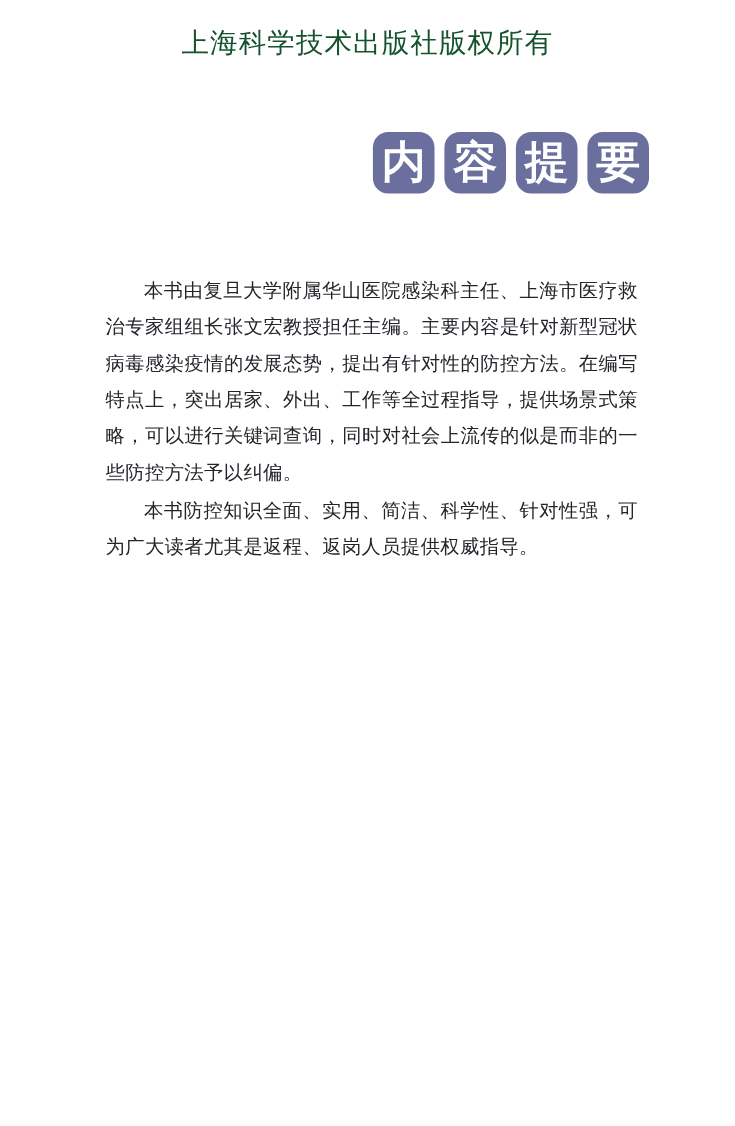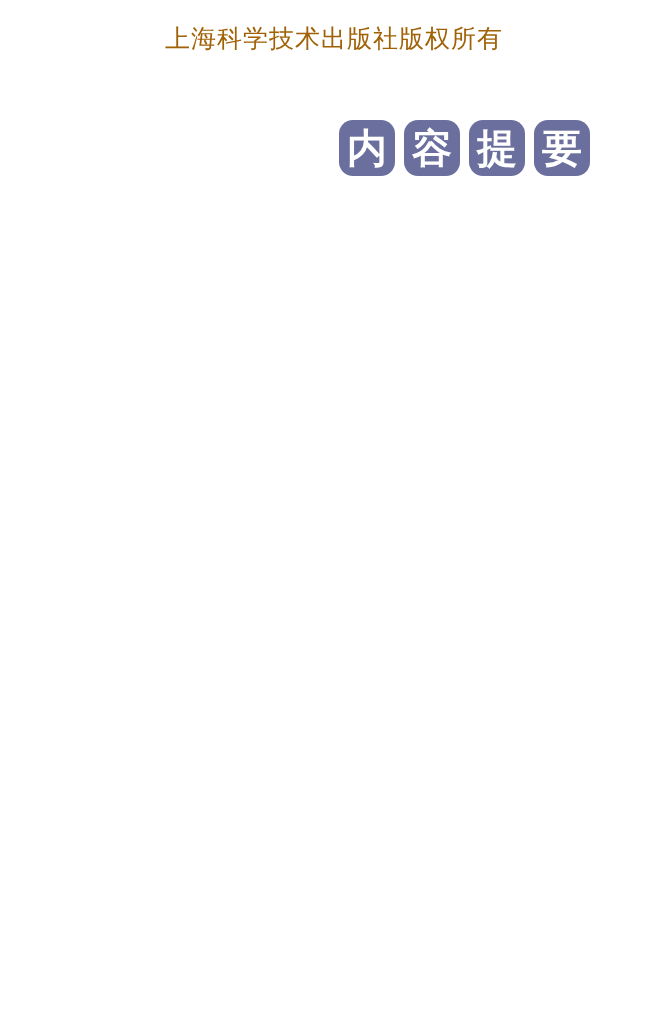--- a/index.html
+++ b/index.html
@@ -24,21 +24,21 @@
   
   .watermark {
     position: absolute;
     top: 22px;
     left: 0;
     width: 668px;
     text-align: center;
     font-family: Liberation Mono, monospace;
     font-size: 25px;
     letter-spacing: 1px;
-    color: #a16207;
+    color: #14532d;
     white-space: nowrap;
     user-select: none;
   }
 
   
   .title-block {
     position: absolute;
     top: 120px;
     right: 78px;
     display: flex;
@@ -88,14 +88,18 @@
 
   <div class="watermark">上海科学技术出版社版权所有</div>
 
   <div class="title-block">
     <span class="title-char">内</span>
     <span class="title-char">容</span>
     <span class="title-char">提</span>
     <span class="title-char">要</span>
   </div>
 
+  <div class="body-text">
+    <p>本书由复旦大学附属华山医院感染科主任、上海市医疗救治专家组组长张文宏教授担任主编。主要内容是针对新型冠状病毒感染疫情的发展态势，提出有针对性的防控方法。在编写特点上，突出居家、外出、工作等全过程指导，提供场景式策略，可以进行关键词查询，同时对社会上流传的似是而非的一些防控方法予以纠偏。</p>
+    <p>本书防控知识全面、实用、简洁、科学性、针对性强，可为广大读者尤其是返程、返岗人员提供权威指导。</p>
+  </div>
 
 </div>
 
 </body></html>

